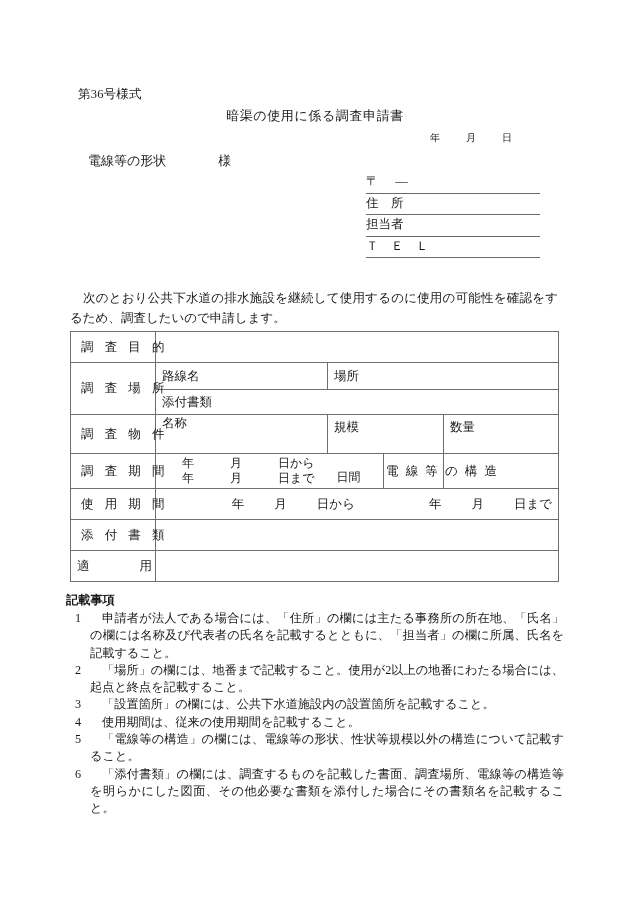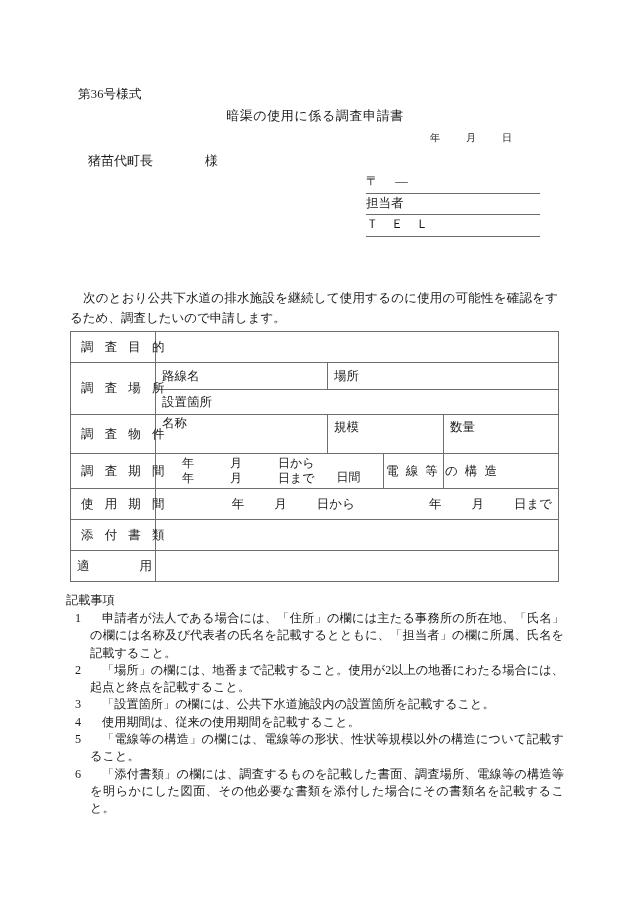--- a/index.html
+++ b/index.html
@@ -173,20 +173,21 @@
   .notes {
     position: absolute;
     left: 66px;
     top: 592px;
     width: 498px;
     font-size: 12.2px;
   }
   .notes-title {
     margin: 0 0 1px 0;
     line-height: 17px;
+    font-weight: bold;
   }
   .note-item {
     display: flex;
     line-height: 17.3px;
     margin: 0;
   }
   .note-num {
     width: 24px;
     flex: 0 0 24px;
     text-align: center;
@@ -205,26 +206,29 @@
 
   <div class="form-no">第36号様式</div>
 
   <div class="doc-title">暗渠の使用に係る調査申請書</div>
 
   <div class="date-line">
     <span>年</span><span class="gap"></span><span>月</span><span class="gap"></span><span>日</span>
   </div>
 
   <div class="addressee">
-    <span>猪苗代町長</span><span class="gap"></span><span>様</span>
+    <span>電線等の形状</span><span class="gap"></span><span>様</span>
   </div>
 
   <div class="applicant">
     <div class="ap-row">
       <span class="ap-label">〒</span><span class="ap-dash">—</span>
+    </div>
+    <div class="ap-row">
+      <span class="ap-label">住　所</span>
     </div>
     <div class="ap-row">
       <span class="ap-label">担当者</span>
     </div>
     <div class="ap-row">
       <span class="ap-label">Ｔ　Ｅ　Ｌ</span>
     </div>
   </div>
 
   <div class="intro">次のとおり公共下水道の排水施設を継続して使用するのに使用の可能性を確認をするため、調査したいので申請します。</div>
@@ -253,21 +257,21 @@
         </td>
         <td colspan="2" class="sub" style="height:26px">
           <span>路線名</span>
         </td>
         <td colspan="3" class="sub">
           <span>場所</span>
         </td>
       </tr>
       <tr>
         <td colspan="5" class="sub" style="height:24px">
-          <span>設置箇所</span>
+          <span>添付書類</span>
         </td>
       </tr>
 
       <tr>
         <td class="lbl">
           <span class="spread">調 査 物 件</span>
         </td>
         <td colspan="2" class="sub" style="height:38px;vertical-align:top;">
           <span>名称</span>
         </td>

